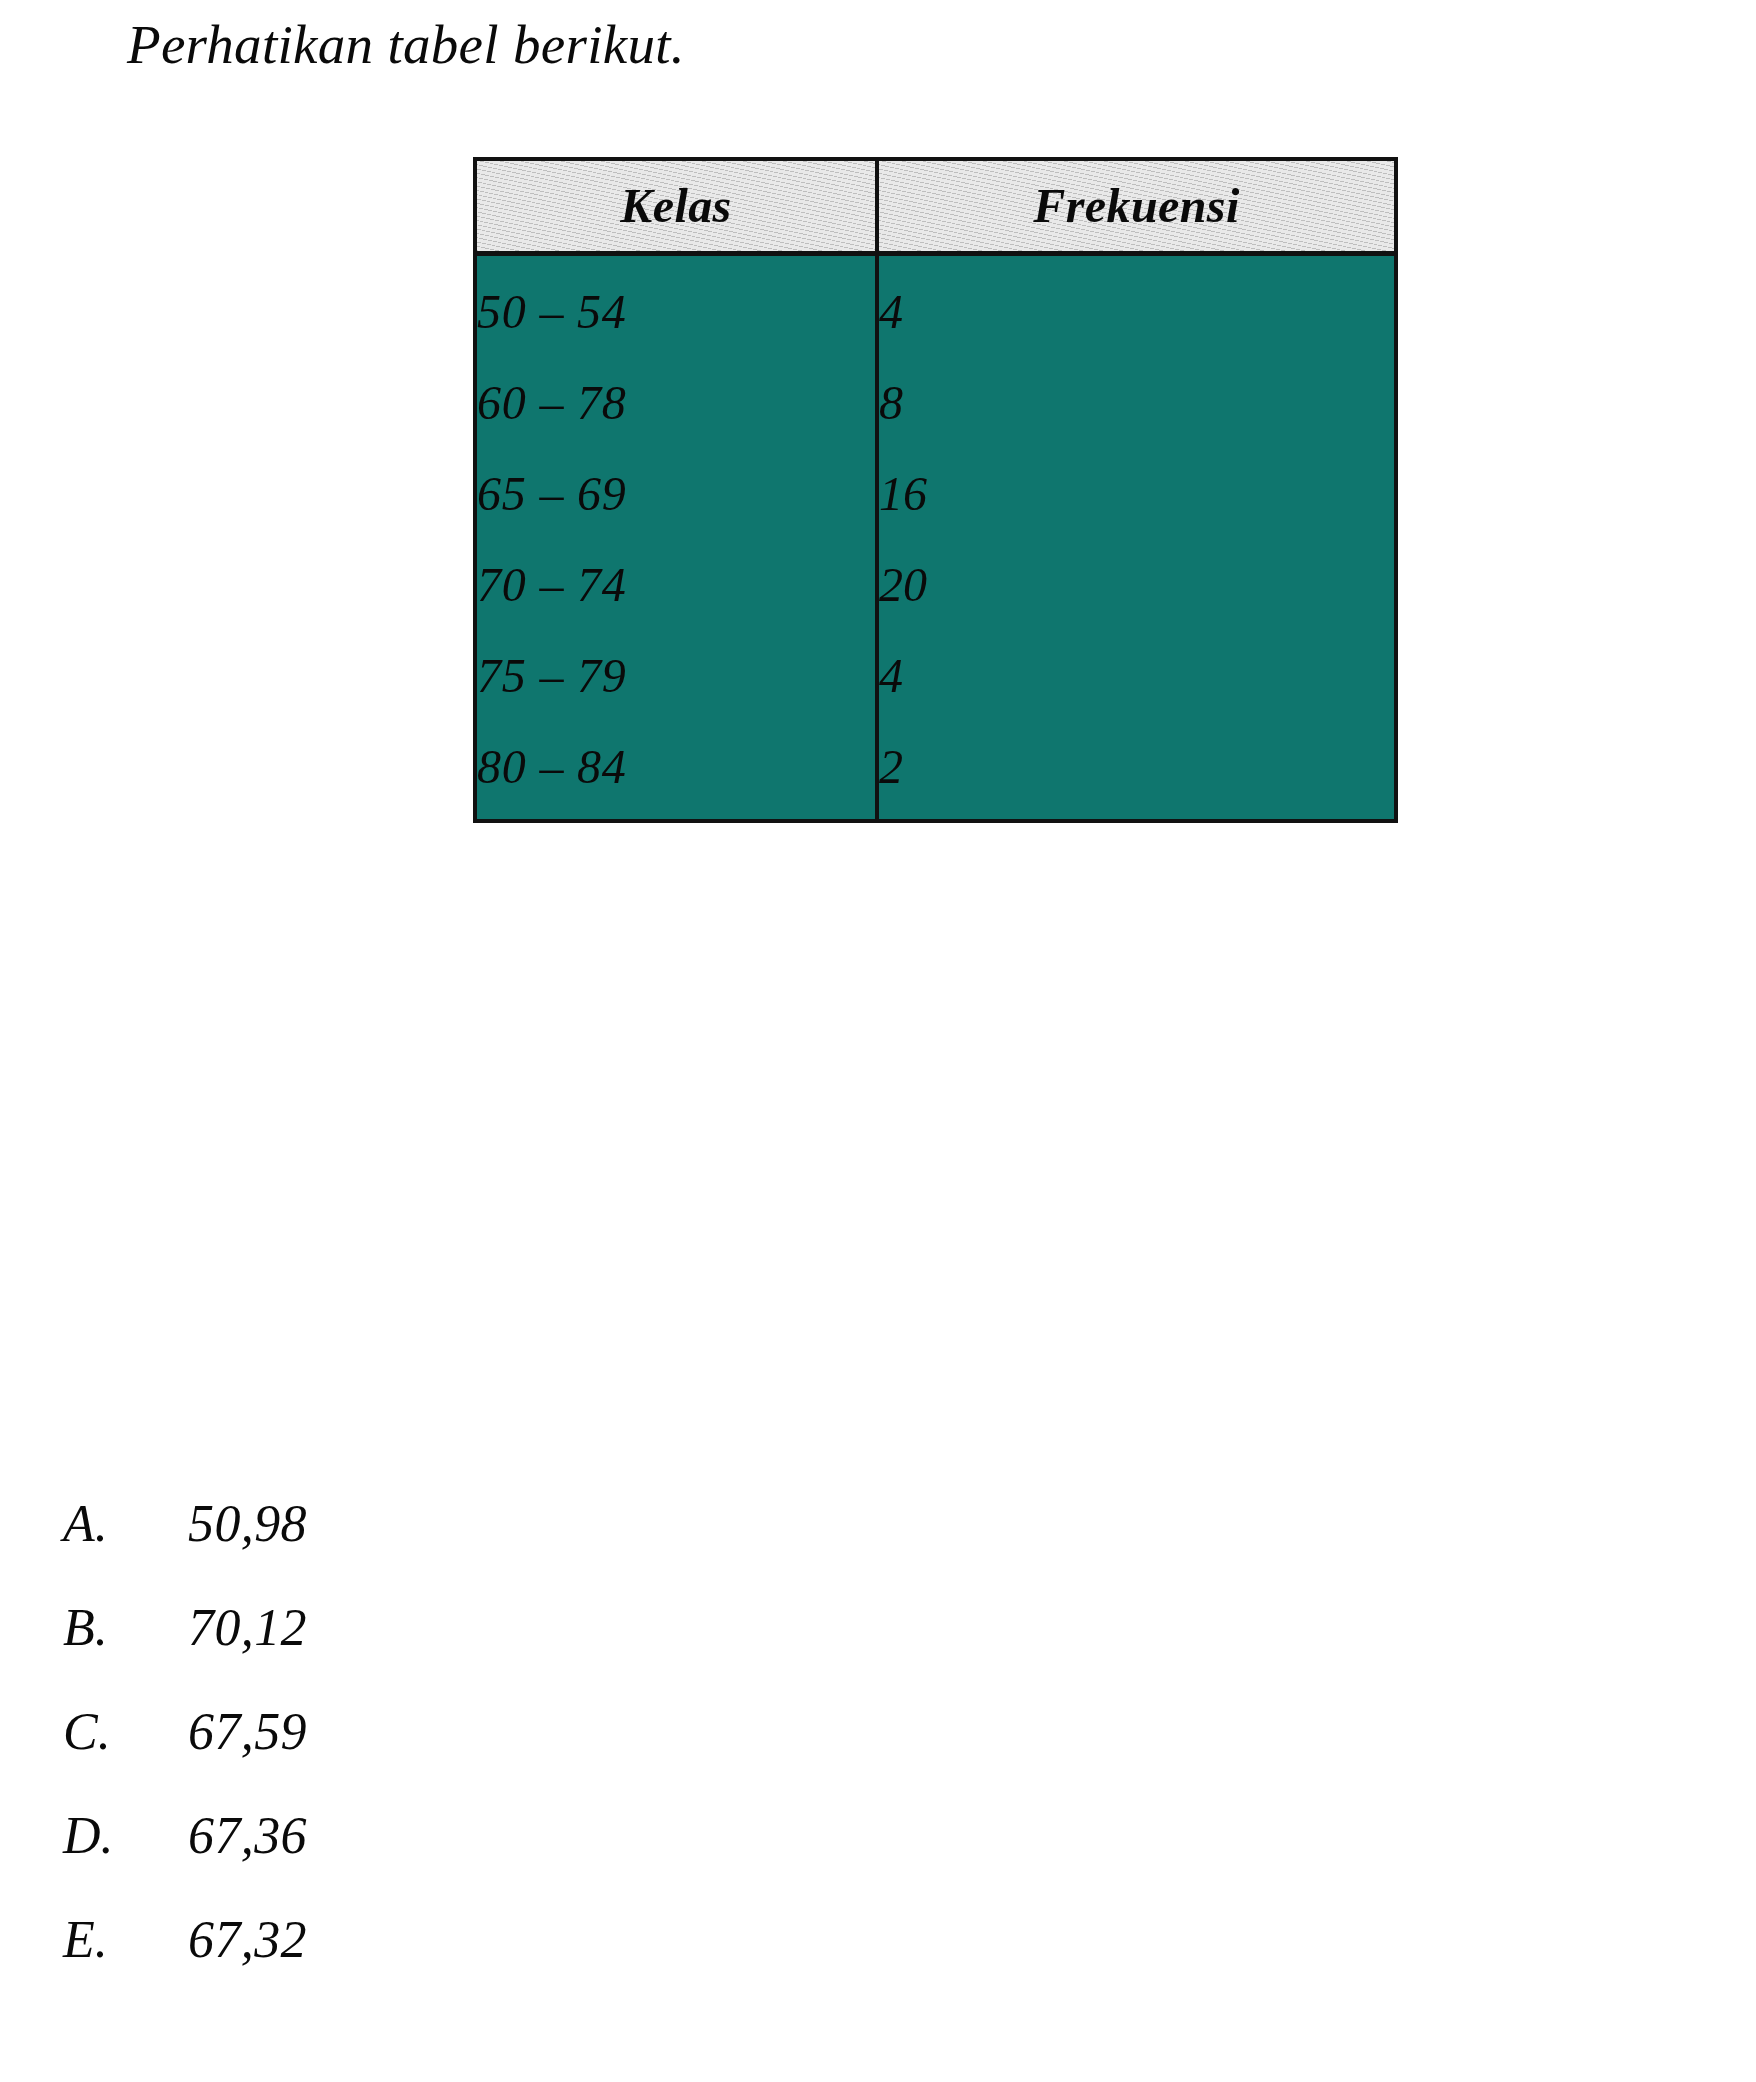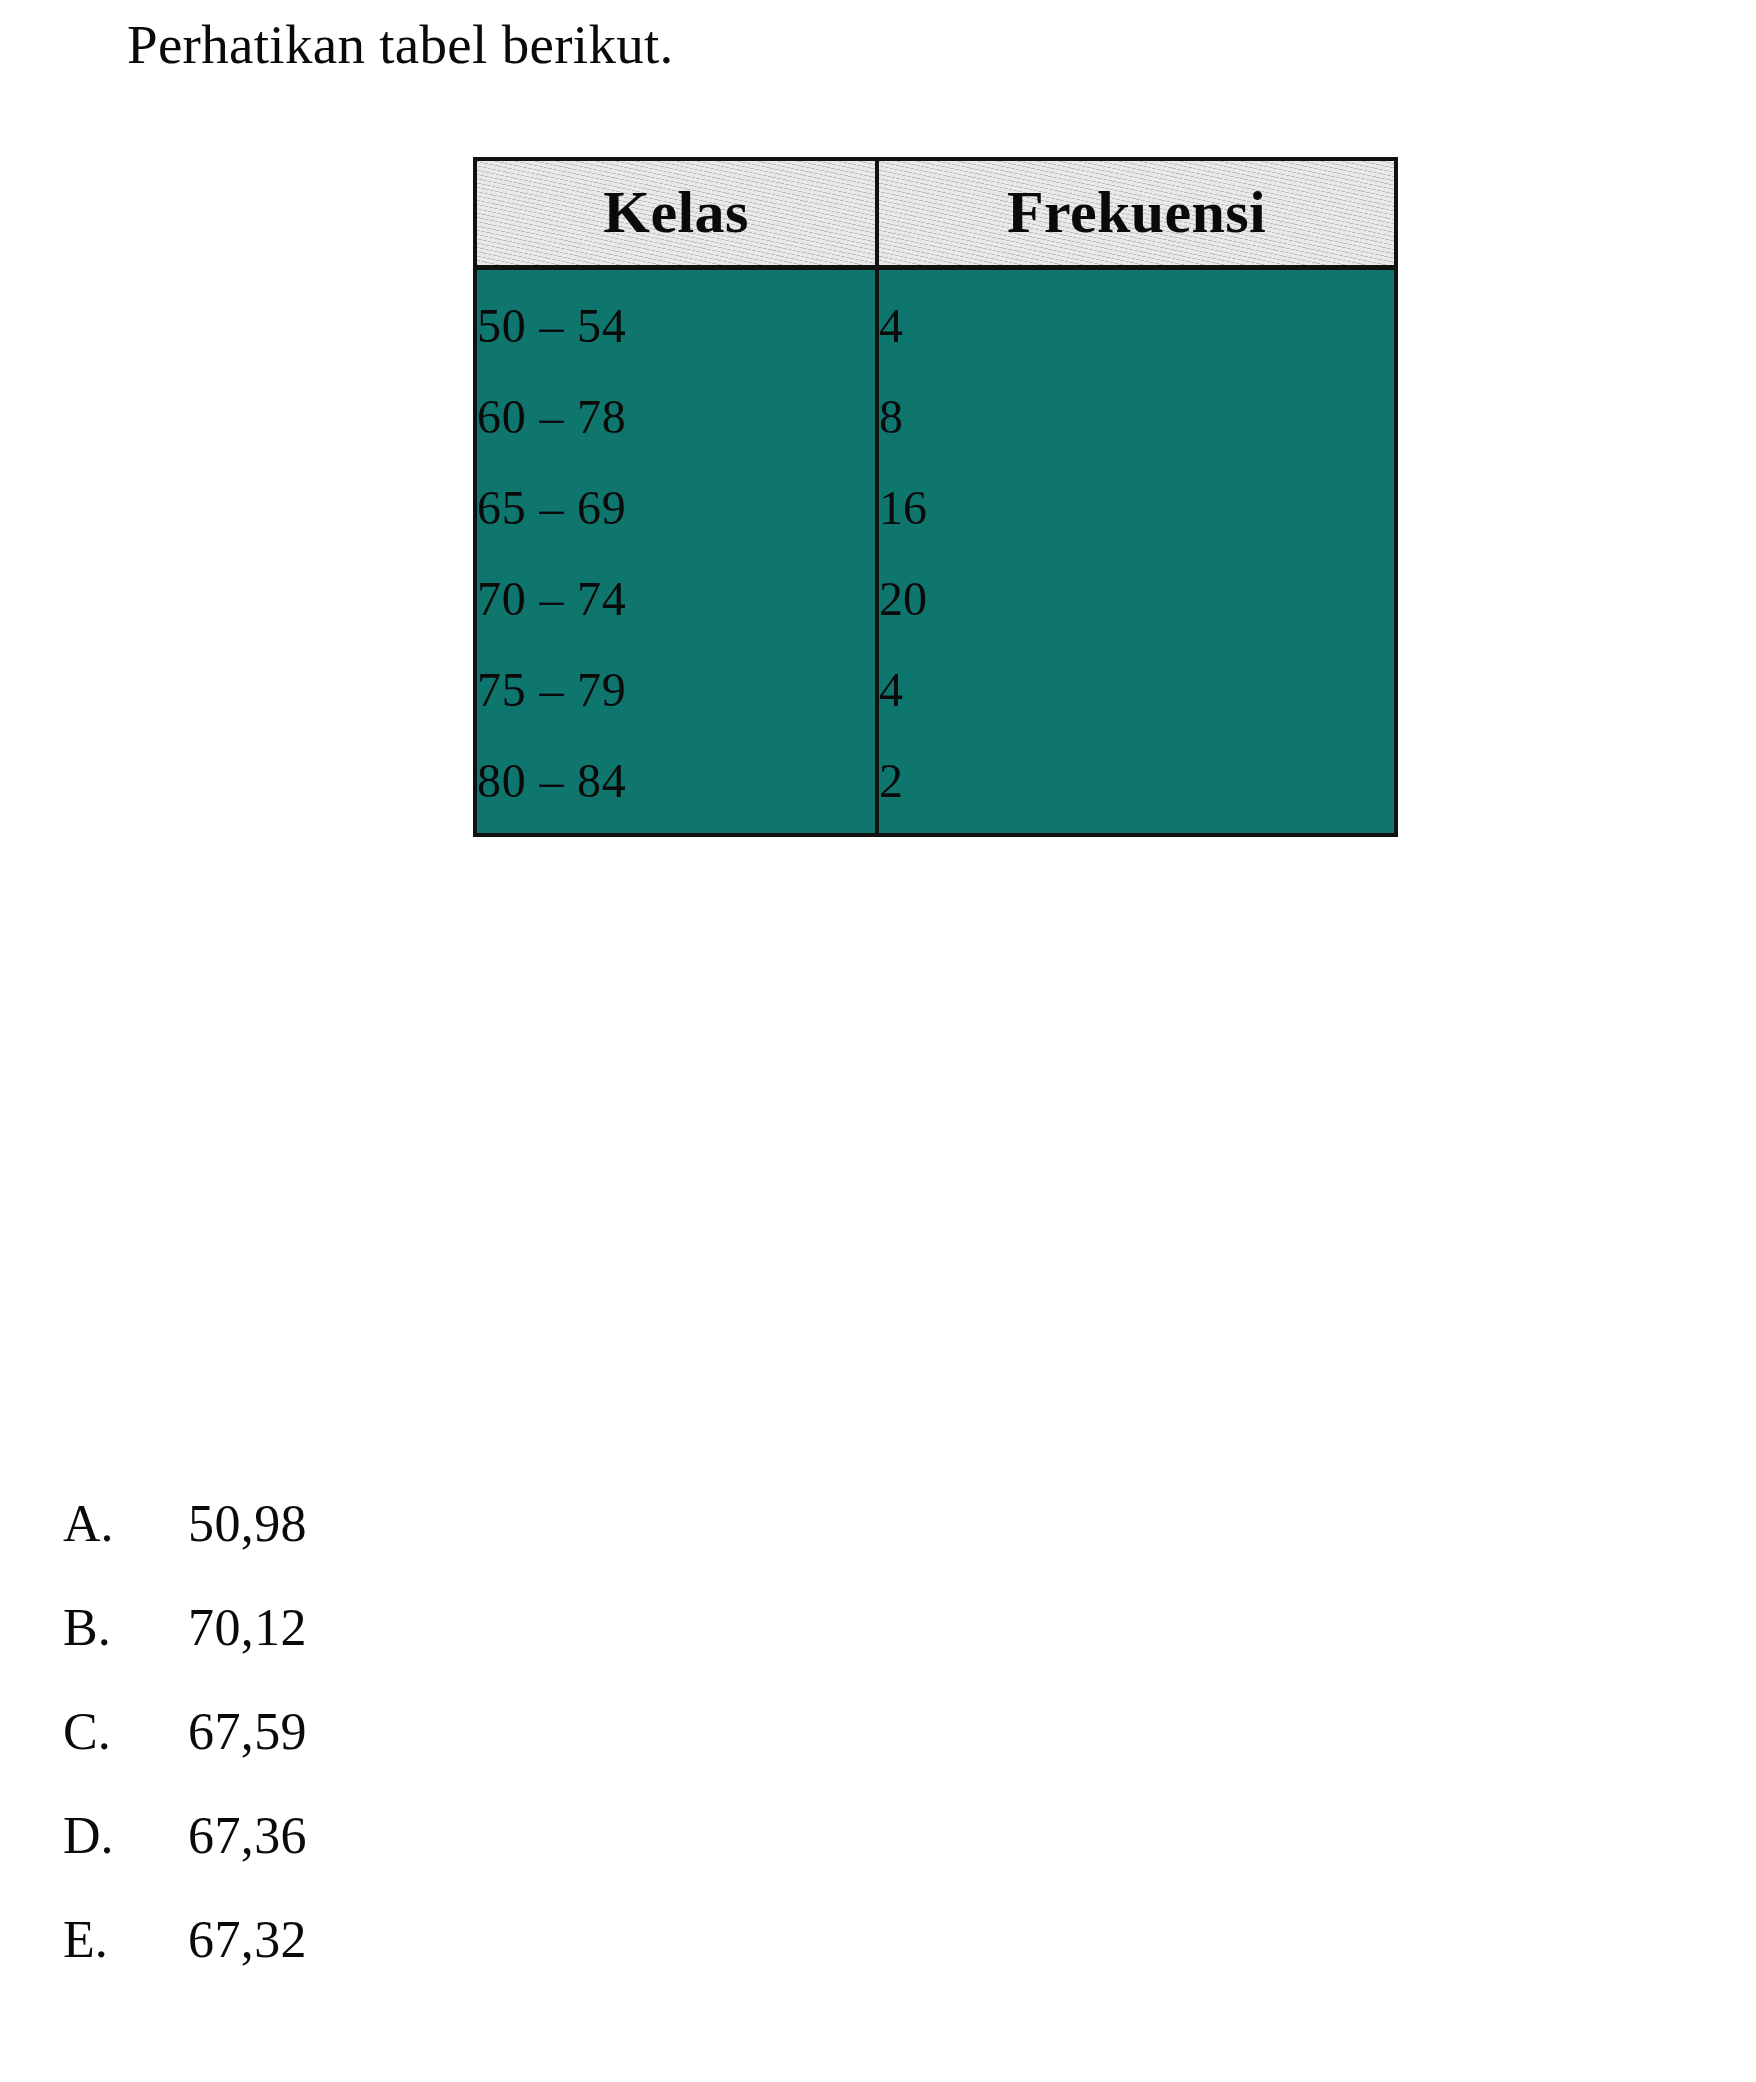--- a/index.html
+++ b/index.html
@@ -14,20 +14,21 @@
     color: #0a0a0a;
     position: relative;
     overflow: hidden;
   }
 
   .page {
     position: relative;
     width: 1675px;
     height: 2082px;
     box-sizing: border-box;
+    font-style: italic;
   }
 
   
   .title {
     position: absolute;
     left: 127px;
     top: 13.4px;
     font-size: 55px;
     line-height: 1.15;
     letter-spacing: 0.3px;
@@ -54,21 +55,21 @@
     background-color: #e9e9e9;
     background-image:
       repeating-linear-gradient(
         12deg,
         rgba(120,120,120,0.38) 0px,
         rgba(120,120,120,0.38) 0.8px,
         rgba(255,255,255,0) 0.8px,
         rgba(255,255,255,0) 4.2px
       );
     font-weight: bold;
-    font-size: 60px;
+    font-size: 48px;
     text-align: center;
     padding: 16.7px 0 18.4px 0;
     border-bottom: 5px solid #111111;
     letter-spacing: 0.4px;
   }
   table.freq thead th.kelas-h { border-right: 4.2px solid #111111; }
 
   table.freq tbody td {
     font-size: 48px;
     text-align: left;

